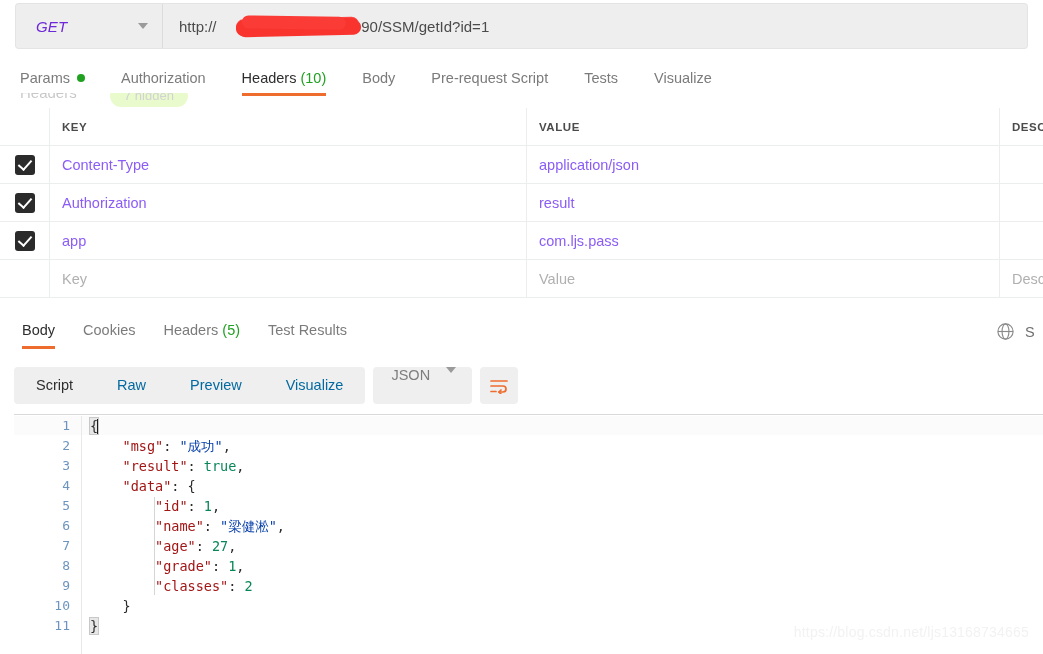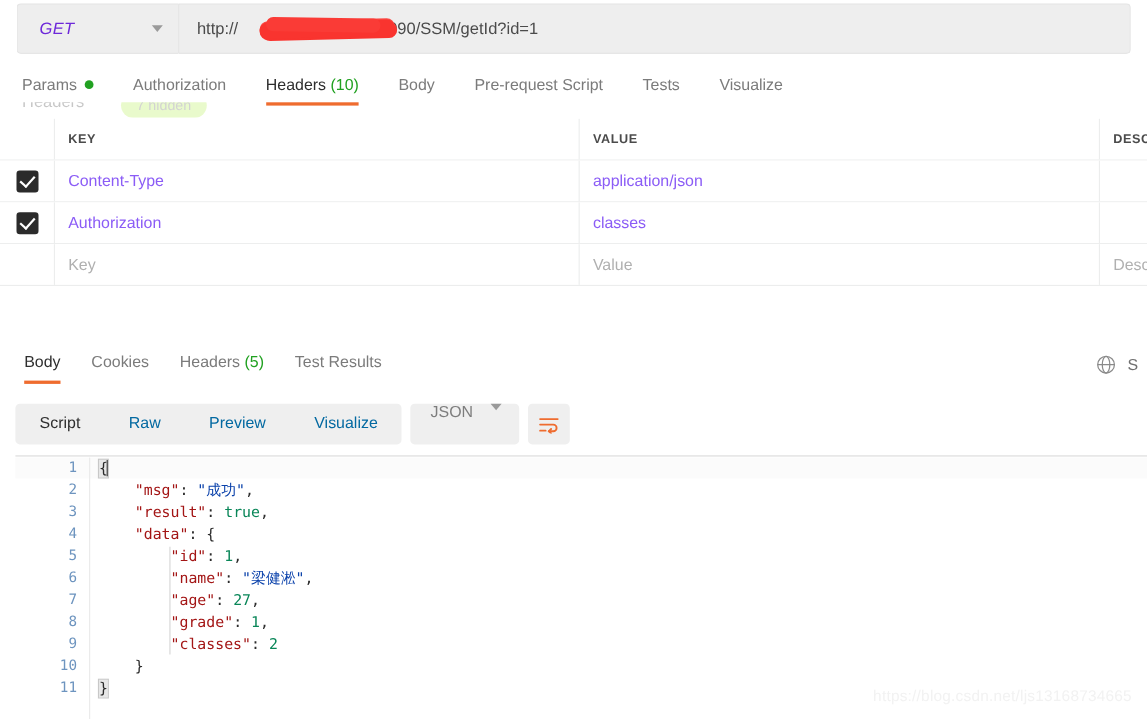--- a/index.html
+++ b/index.html
@@ -287,27 +287,41 @@
     </div>
 
     <div class="trow">
       <div class="c-check">
         <span class="cbx"></span>
       </div>
       <div class="c-key">
         <span class="td">Authorization</span>
       </div>
       <div class="c-val">
-        <span class="td">classes</span>
+        <span class="td">result</span>
       </div>
       <div class="c-desc">
         <span class="td"></span>
       </div>
     </div>
 
+    <div class="trow">
+      <div class="c-check">
+        <span class="cbx"></span>
+      </div>
+      <div class="c-key">
+        <span class="td">app</span>
+      </div>
+      <div class="c-val">
+        <span class="td">com.ljs.pass</span>
+      </div>
+      <div class="c-desc">
+        <span class="td"></span>
+      </div>
+    </div>
 
     <div class="trow">
       <div class="c-check"></div>
       <div class="c-key">
         <span class="td ph">Key</span>
       </div>
       <div class="c-val">
         <span class="td ph">Value</span>
       </div>
       <div class="c-desc">

